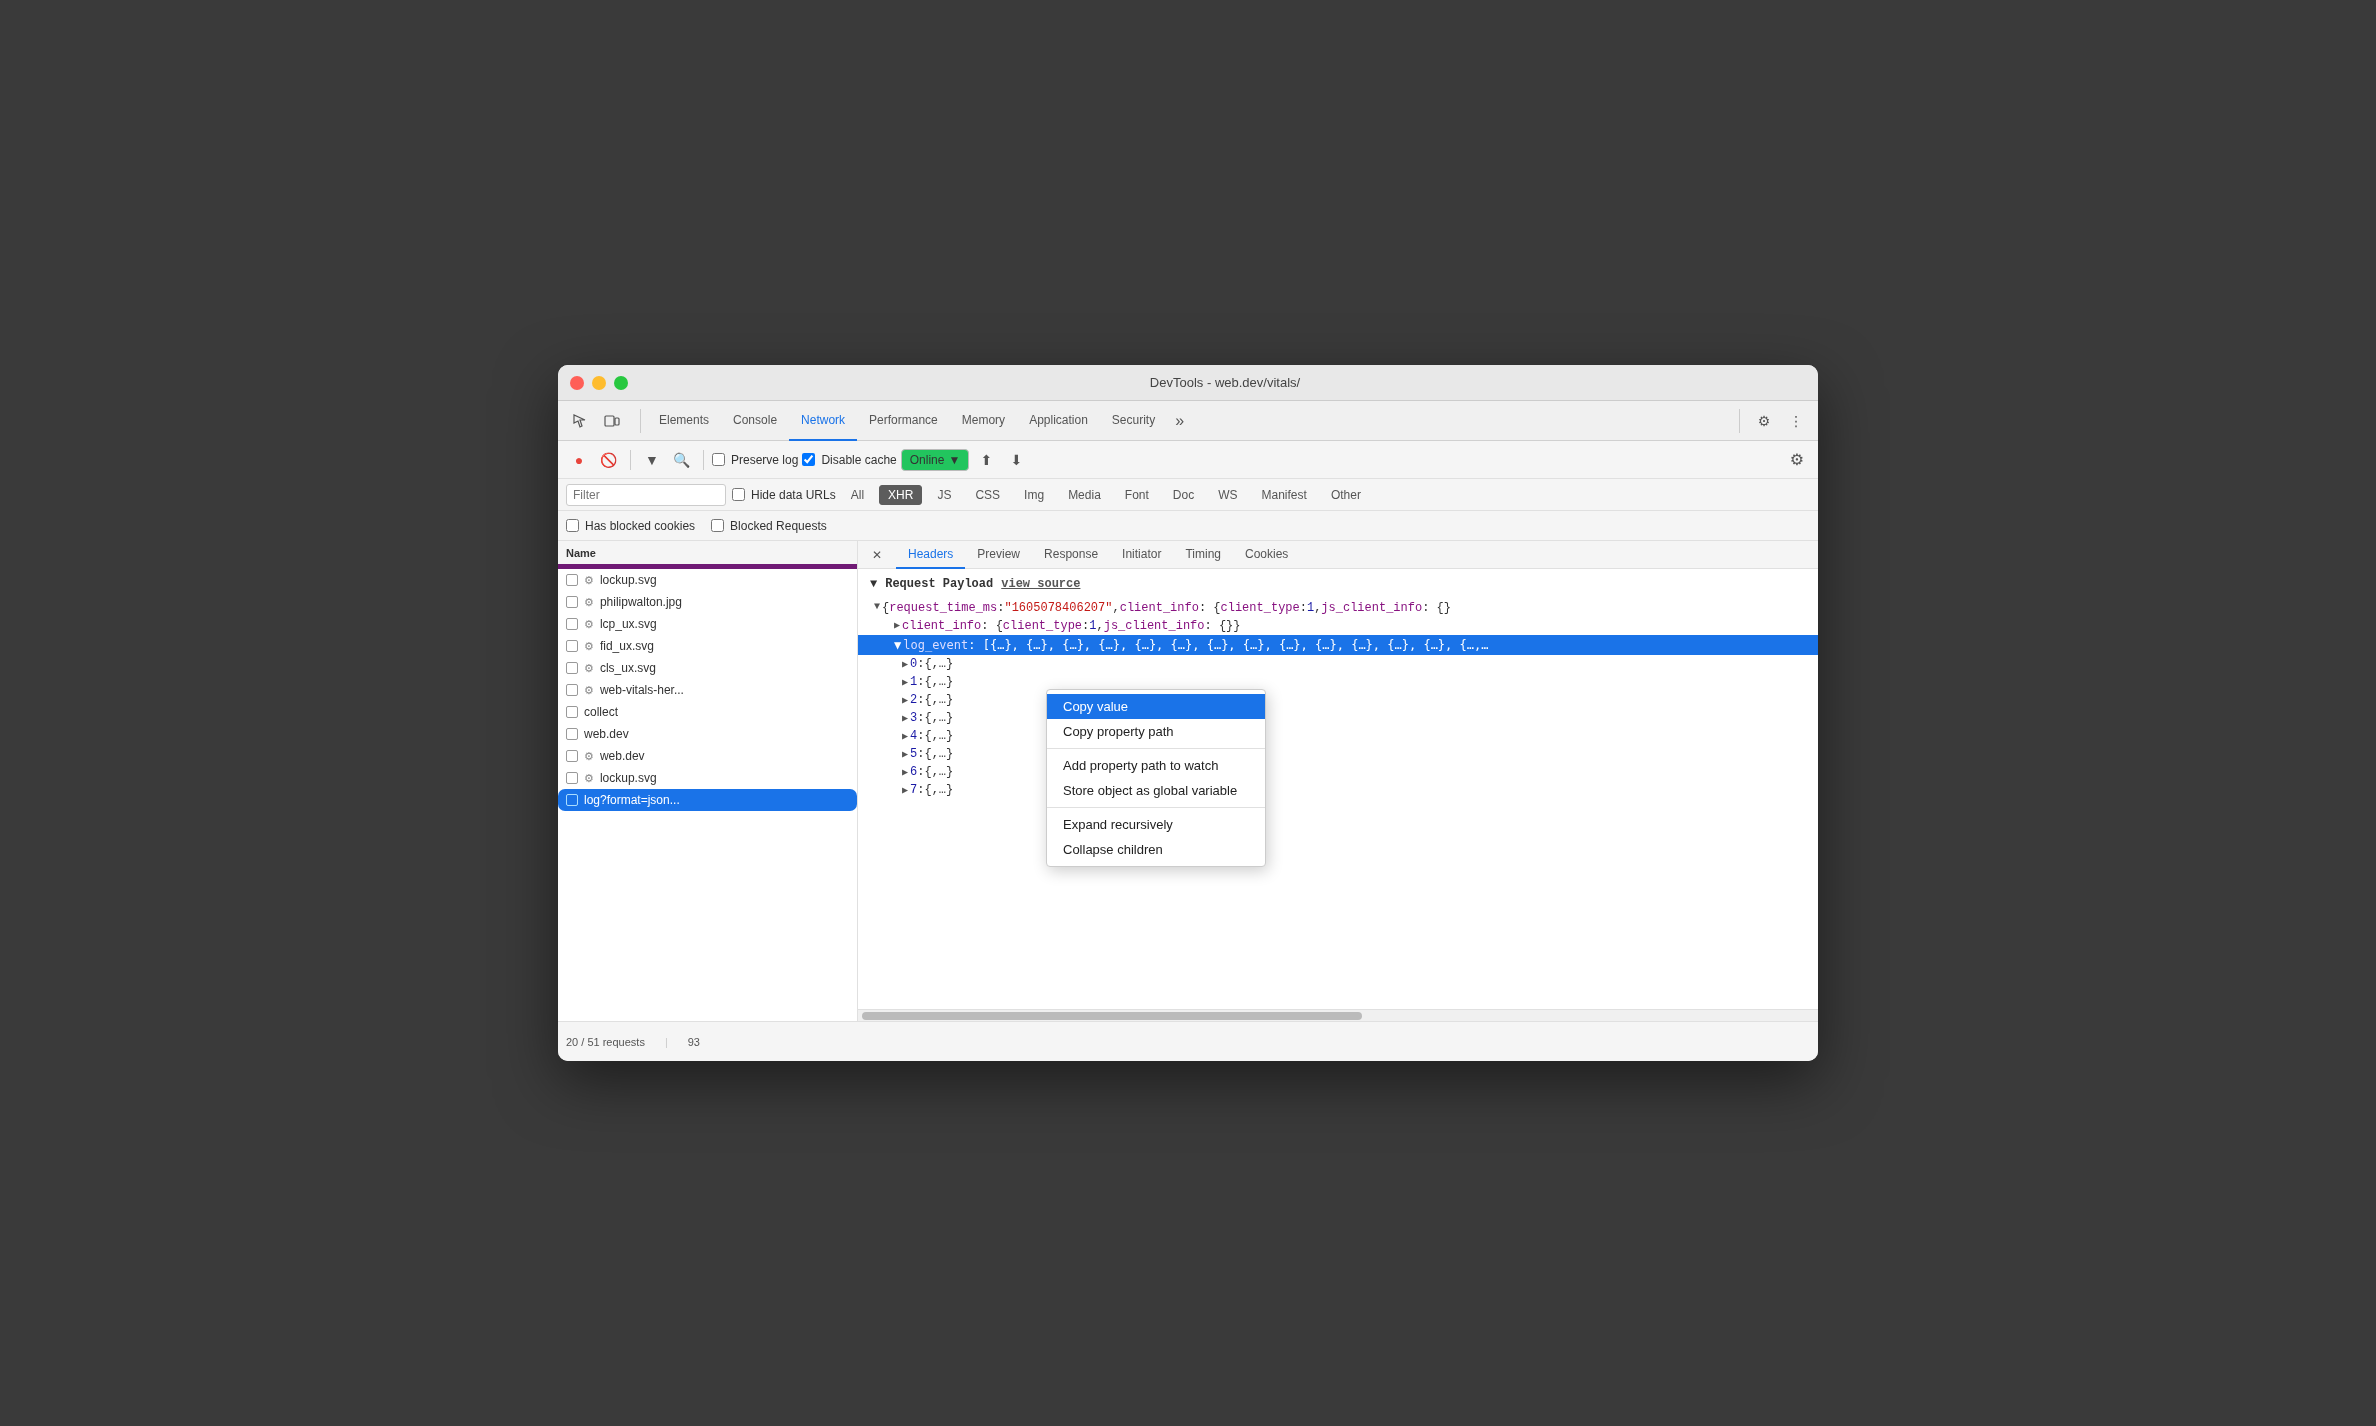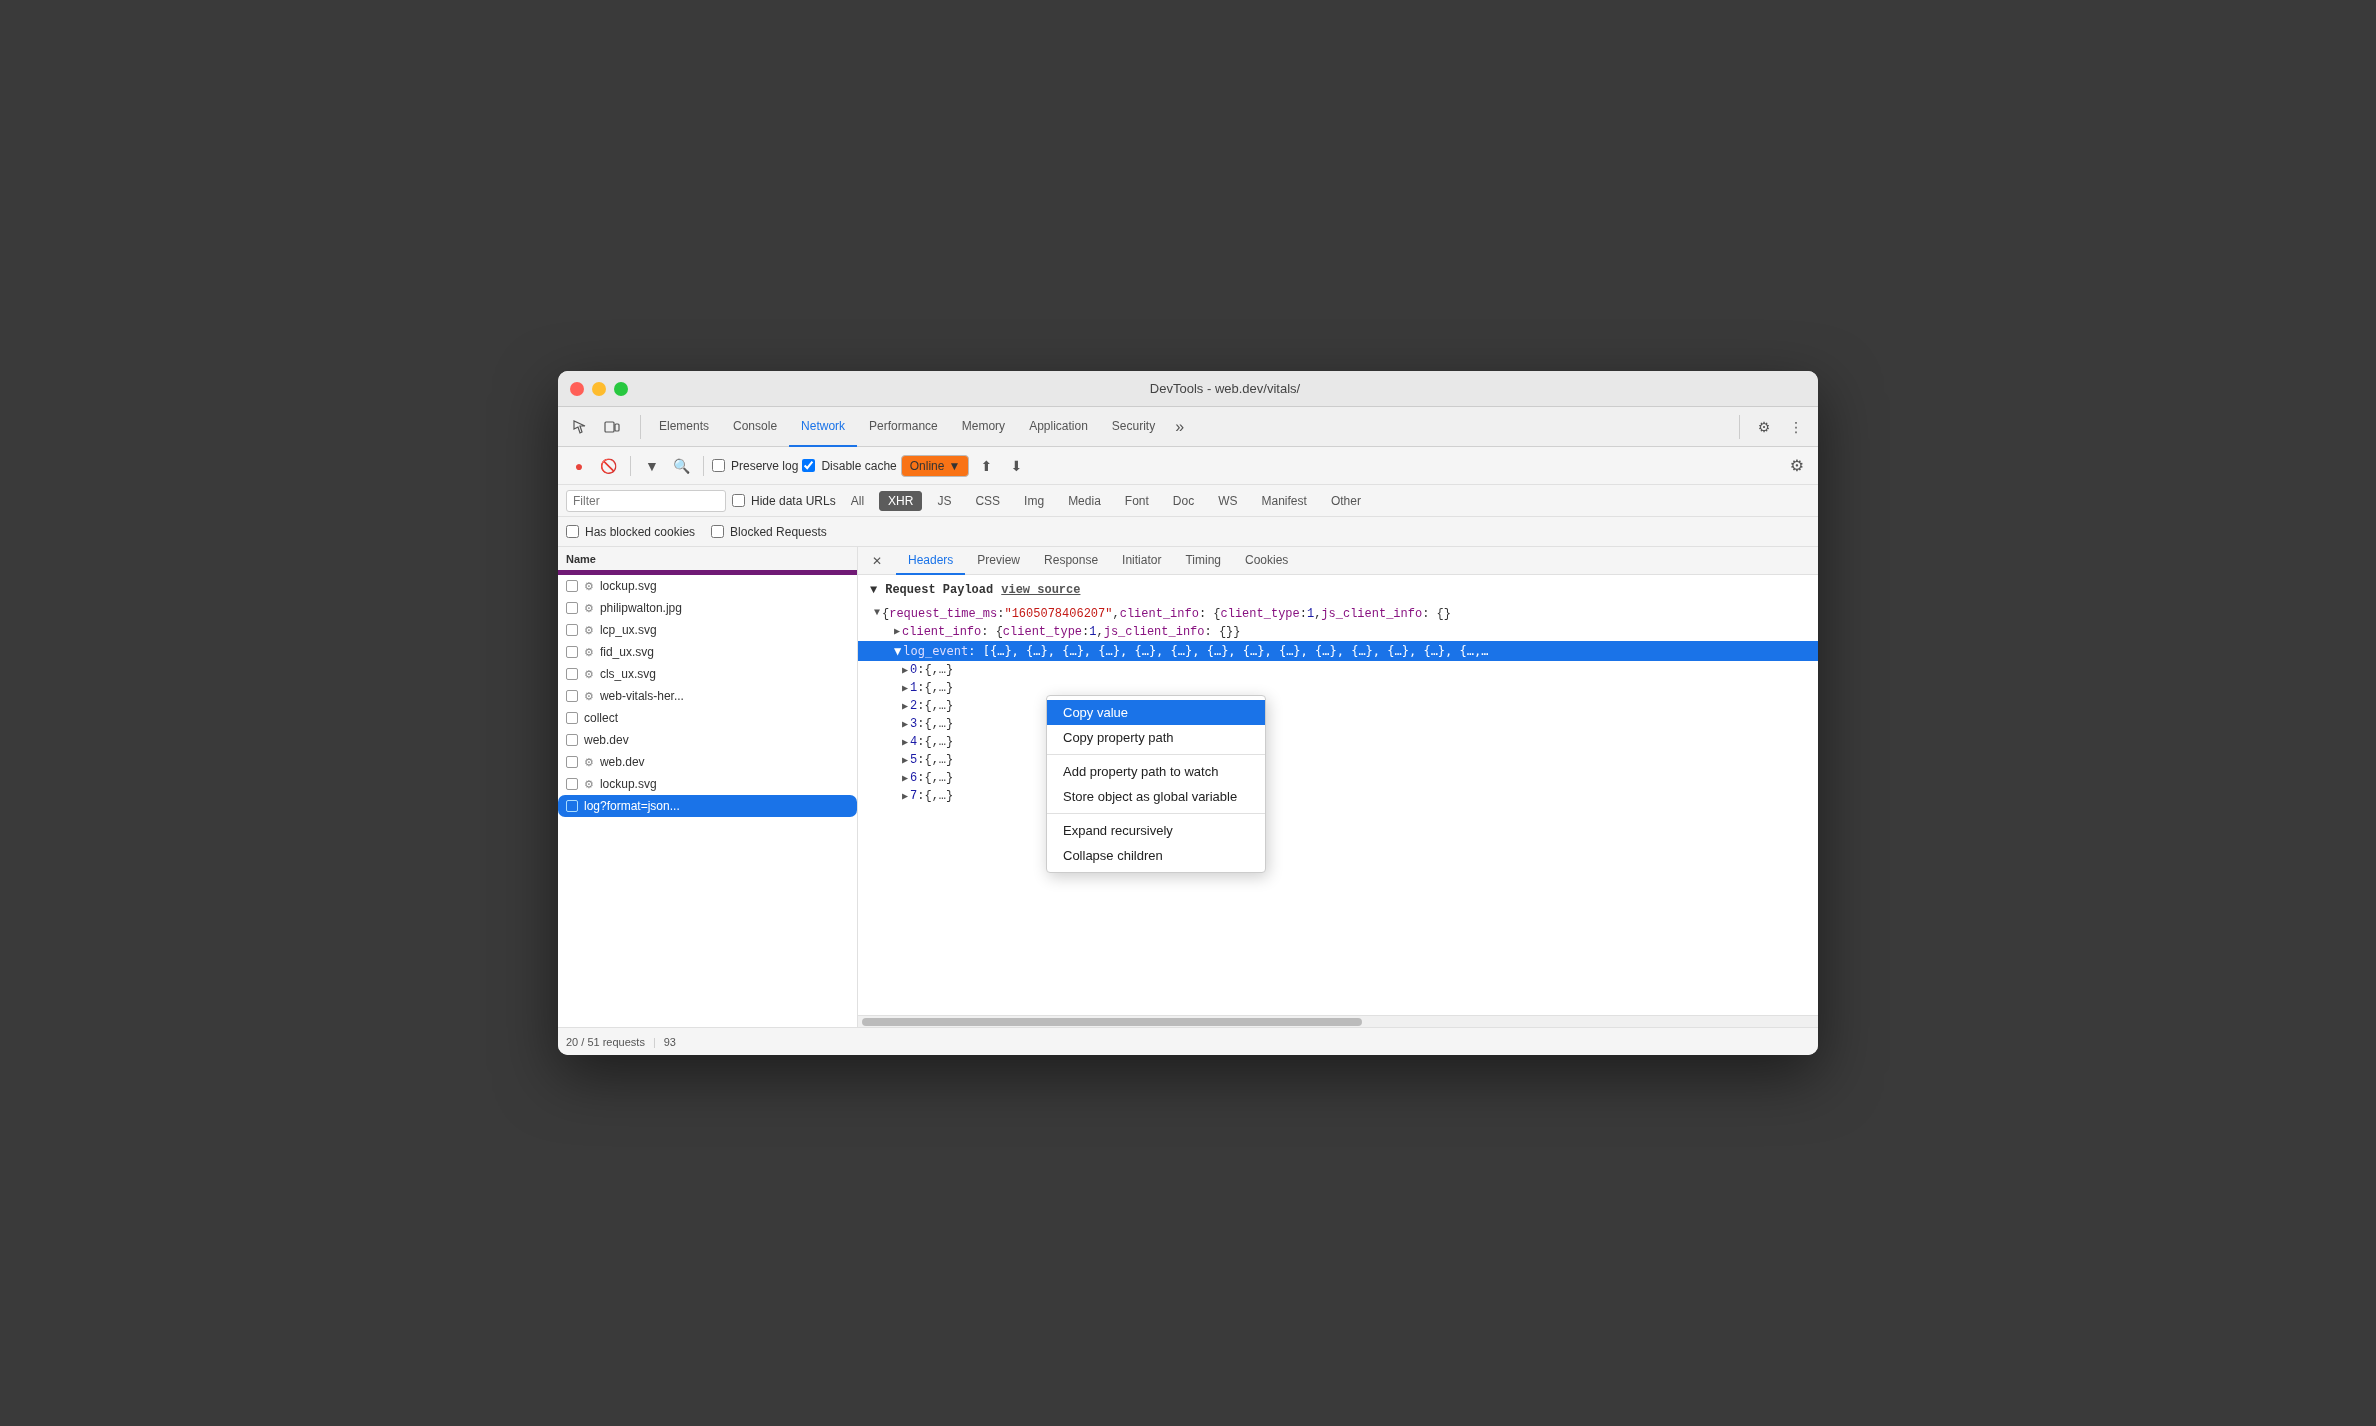--- a/index.html
+++ b/index.html
@@ -153,21 +153,21 @@
       width: 13px;
       height: 13px;
     }
     .dropdown-btn {
       display: flex;
       align-items: center;
       gap: 4px;
       padding: 3px 8px;
       border: 1px solid #bbb;
       border-radius: 4px;
-      background: #f97316;
+      background: #22c55e;
       font-size: 12px;
       color: #333;
       cursor: pointer;
     }
     .upload-download {
       display: flex;
       gap: 4px;
     }
     .settings-btn {
       margin-left: auto;
@@ -365,27 +365,27 @@
     .tree-punct { color: #333; }
     .indexed-item {
       display: flex;
       align-items: center;
       padding: 2px 0 2px 32px;
     }
     
     .statusbar {
       background: #f5f5f5;
       border-top: 1px solid #e0e0e0;
-      height: 28px;
+      height: 40px;
       display: flex;
       align-items: center;
       padding: 0 8px;
       font-size: 11px;
       color: #555;
-      gap: 8px;
+      gap: 20px;
     }
     .status-sep { color: #ccc; }
     
     .context-menu {
       position: absolute;
       top: 148px;
       left: 188px;
       background: #fff;
       border: 1px solid #ccc;
       border-radius: 4px;

